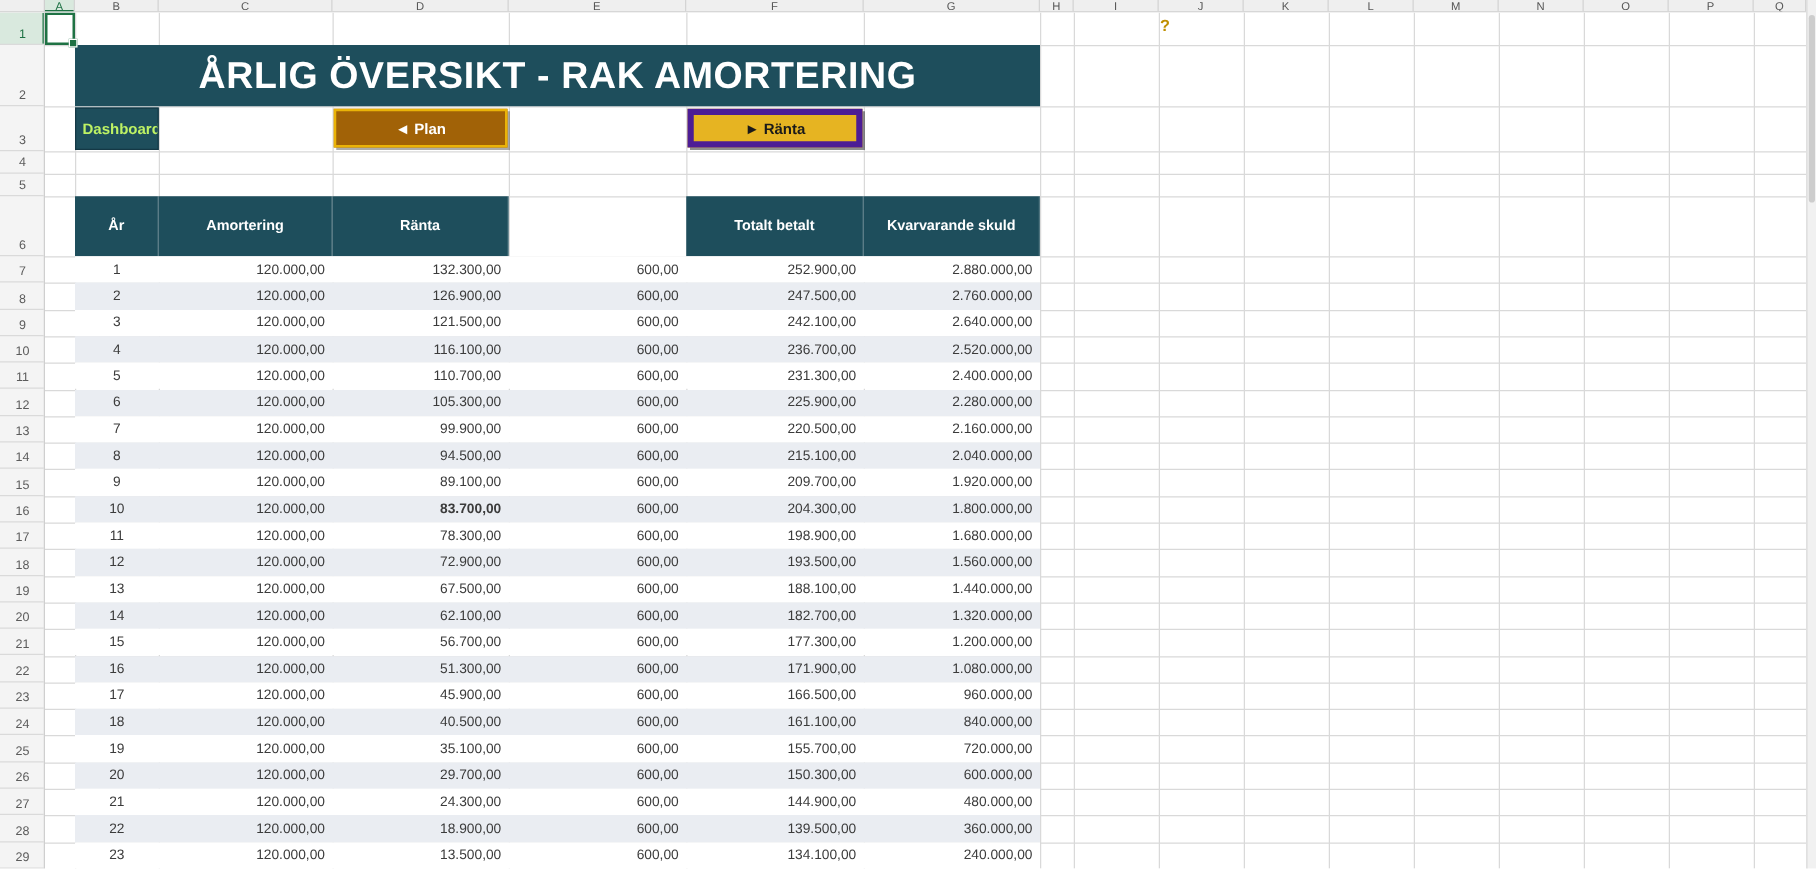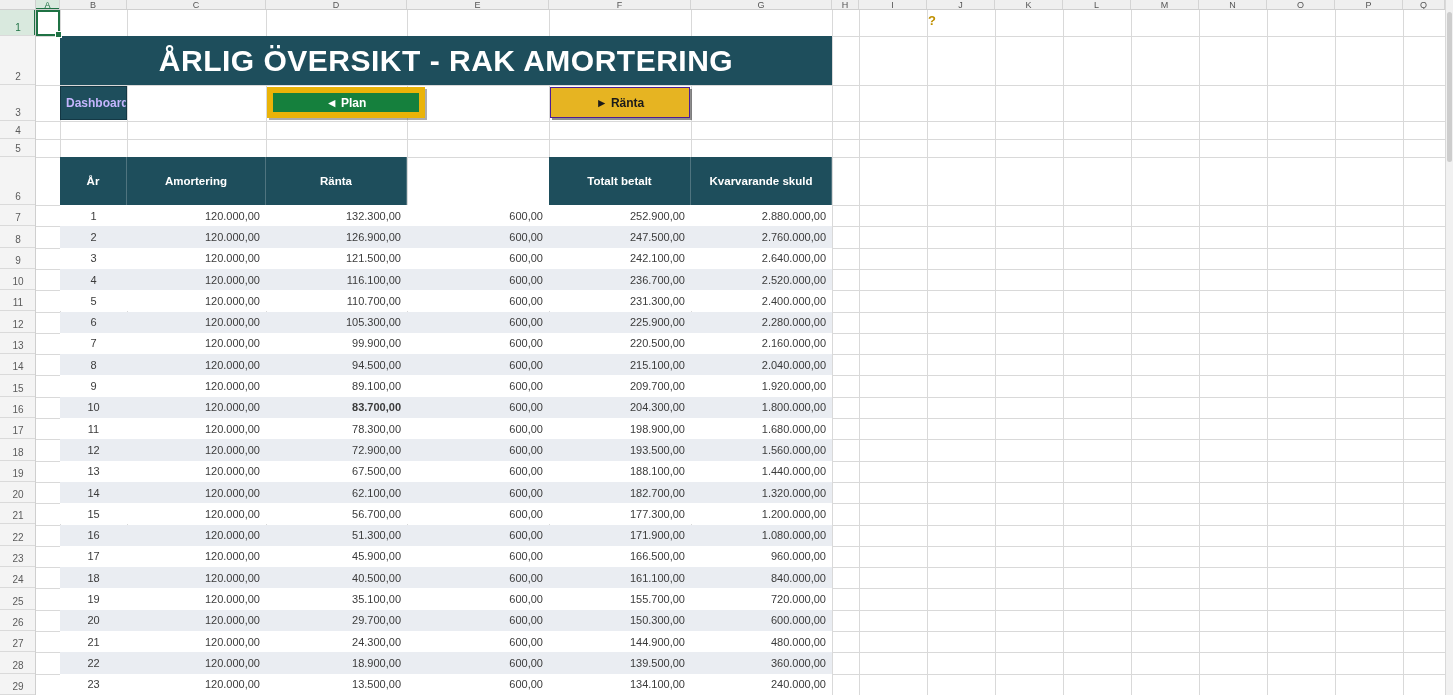--- a/index.html
+++ b/index.html
@@ -36,27 +36,27 @@
   .selection::after { content:""; position:absolute; right:-4px; bottom:-4px; width:5px; height:5px;
                       background:#1f7244; border:1px solid #ffffff; }
 
   
   .banner { position:absolute; left:24px; top:26px; width:772px; height:49px; background:#1e4e5c;
             color:#ffffff; display:flex; align-items:center; justify-content:center; z-index:2;
             font-size:30px; font-weight:bold; letter-spacing:0.5px; white-space:nowrap; }
   .btn { position:absolute; z-index:2; display:flex; align-items:center; justify-content:center;
          font-family:"Liberation Sans", sans-serif; font-weight:bold; font-size:12px;
          cursor:pointer; white-space:nowrap; }
-  .btn-dashboard { left:24px; top:76px; width:67px; height:34px; background:#1e4e5c; color:#c4b5fd;
+  .btn-dashboard { left:24px; top:76px; width:67px; height:34px; background:#1e4e5c; color:#bef264;
                    justify-content:flex-start; padding-left:5px; overflow:hidden;
                    border:1px solid #143845; }
-  .btn-plan { left:231px; top:77px; width:158px; height:31px; background:#15803d; color:#ffffff;
-              border:6px solid #eab308; box-shadow:2px 2px 0 rgba(70,70,70,0.45); }
+  .btn-plan { left:231px; top:77px; width:139px; height:31px; background:#a16207; color:#ffffff;
+              border:2px solid #eab308; box-shadow:2px 2px 0 rgba(70,70,70,0.45); }
   .btn-ranta { left:514px; top:77px; width:140px; height:31px; background:#e6b422; color:#1a1a1a;
-               border:1px solid #4c1d95; box-shadow:2px 2px 0 rgba(50,50,50,0.55); }
+               border:5px solid #4c1d95; box-shadow:2px 2px 0 rgba(50,50,50,0.55); }
   .help { position:absolute; left:892px; top:3px; z-index:2; font-size:13px; font-weight:bold;
           color:#bf8f00; cursor:pointer; }
 
   
   .th-cell { position:absolute; top:147px; height:48px; background:#1e4e5c; color:#ffffff;
              font-weight:bold; font-size:11.5px; display:flex; align-items:center;
              justify-content:center; border-right:1px solid rgba(255,255,255,0.22); cursor:cell; }
   .trow { position:absolute; left:24px; width:772px; height:21.3px; background:#ffffff; }
   .trow.alt { background:#eaedf2; }
   .tcell { position:absolute; top:0; height:100%; font-size:11px; color:#3b3b3b;

